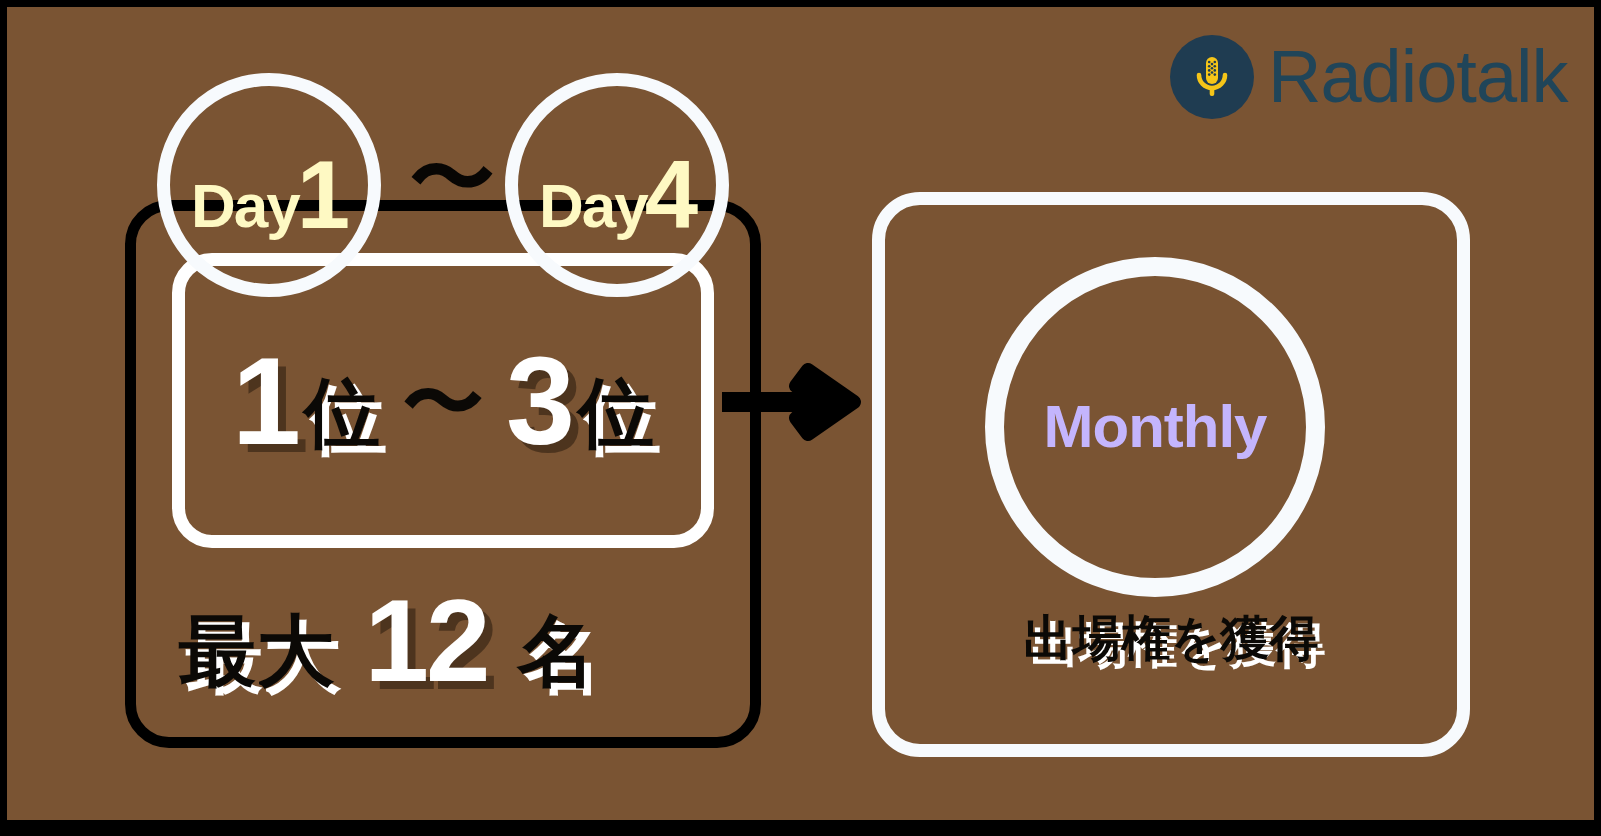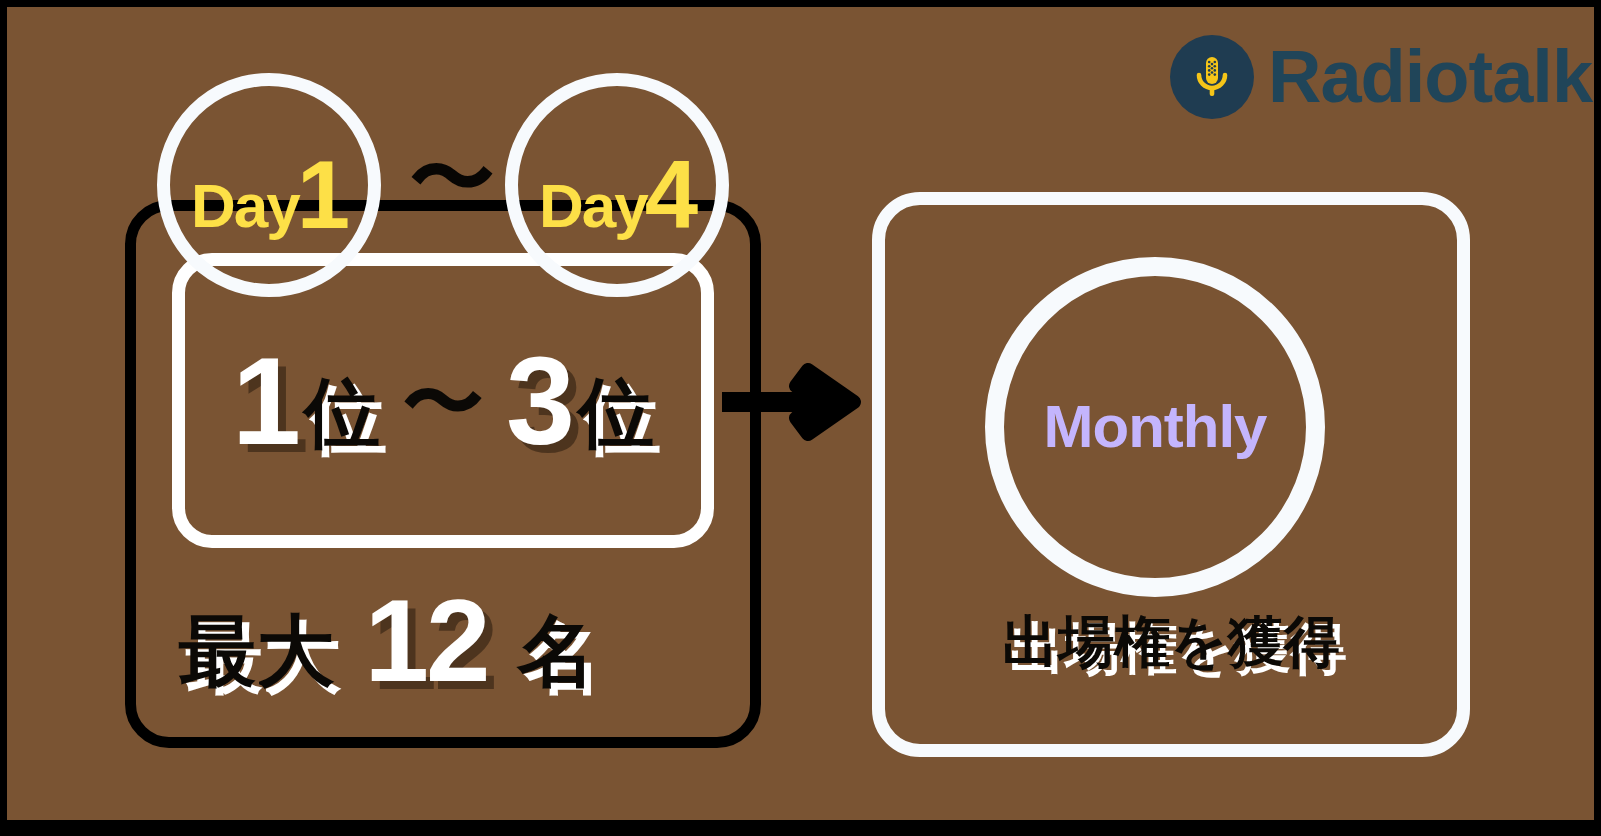--- a/index.html
+++ b/index.html
@@ -29,21 +29,21 @@
     display:flex;align-items:center;gap:14px;
     pointer-events:none;
   }
   #logo-mark{
     width:84px;height:84px;border-radius:50%;
     background:#1F3C51;
     display:flex;align-items:center;justify-content:center;
   }
   #logo-word{
     font-size:74px;
-    font-weight:700;
+    font-weight:400;
     letter-spacing:-1px;
     color:#204559;
     line-height:1;
     white-space:nowrap;
   }
 
   
   #left-outline{
     position:absolute;
     left:118px;top:193px;
@@ -66,21 +66,21 @@
     border-radius:50%;
     border:13px solid #F7FAFD;
     box-sizing:border-box;
     display:flex;align-items:center;justify-content:center;
   }
   #day-circle-1{left:150px;top:66px;}
   #day-circle-4{left:498px;top:66px;}
   .day-inner{
     display:flex;align-items:flex-end;
     line-height:1;
-    color:#fde047;
+    color:#fef9c3;
     transform:translateY(4px);
   }
   .day-word{
     font-size:62px;font-weight:700;letter-spacing:-2px;
   }
   .day-num{
     font-size:96px;font-weight:700;letter-spacing:-3px;
     margin-left:-2px;
     transform:translateY(6px);
   }
@@ -167,21 +167,21 @@
     letter-spacing:-1px;
   }
   #qualify{
     position:absolute;
     left:865px;top:595px;
     width:598px;
     text-align:center;
     line-height:1;white-space:nowrap;
   }
   #qualify .kanji-dark{
-    font-size:56px;display:inline-block;
+    font-size:49px;display:inline-block;
   }
 </style>
 </head>
 <body>
 
 <div id="stage">
   <div id="canvas">
 
     <div id="logo">
       <div id="logo-mark">

